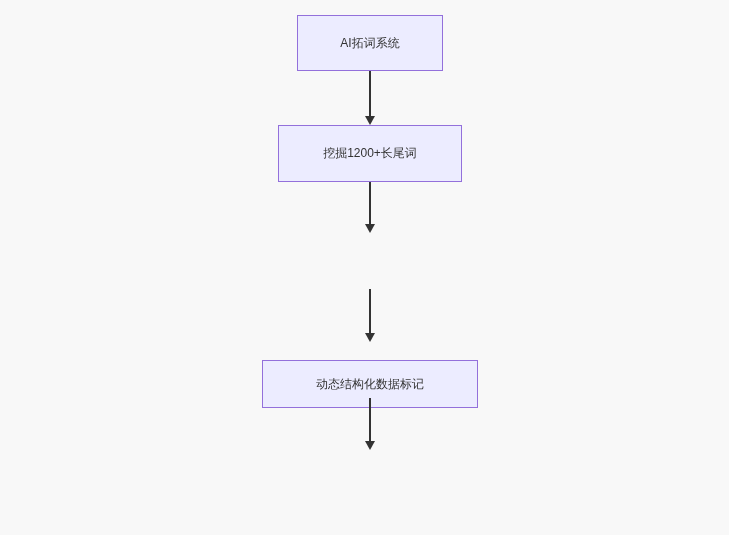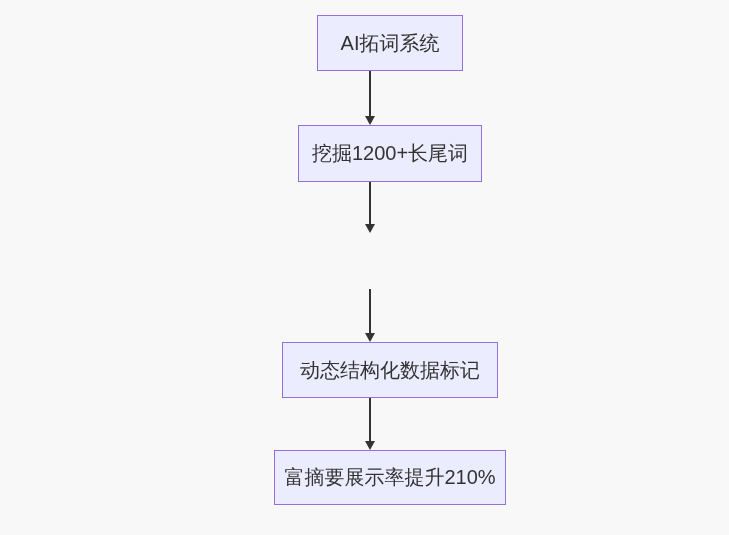--- a/index.html
+++ b/index.html
@@ -17,29 +17,28 @@
   .node {
     position: absolute;
     left: 370px;
     transform: translateX(-50%);
     background: var(--node-fill, #ECECFF);
     border: 1px solid var(--node-border, #9370DB);
     box-sizing: border-box;
     display: flex;
     align-items: center;
     justify-content: center;
-    font-size: 20px;
+    font-size: 12px;
     color: var(--text, #333333);
     white-space: nowrap;
-    margin-left: 20px;
   }
   .n0 { top: 15px;  width: 146px; height: 56px; }
   .n1 { top: 125px; width: 184px; height: 57px; }
   .n2 { top: 233px; width: 222px; height: 56px; }
-  .n3 { top: 342px; width: 216px; height: 56px; }
+  .n3 { top: 360px; width: 216px; height: 48px; }
   .n4 { top: 450px; width: 232px; height: 55px; }
   .edge {
     position: absolute;
     left: 370px;
     transform: translateX(-50%);
     width: 12px;
     display: flex;
     flex-direction: column;
     align-items: center;
   }
@@ -91,17 +90,14 @@
 
   <div class="node n3">
     <span>动态结构化数据标记</span>
   </div>
 
   <div class="edge e3">
     <div class="edge-line"></div>
     <div class="edge-head"></div>
   </div>
 
-  <div class="node n4">
-    <span>富摘要展示率提升210%</span>
-  </div>
 
 </div>
 
 </body></html>

